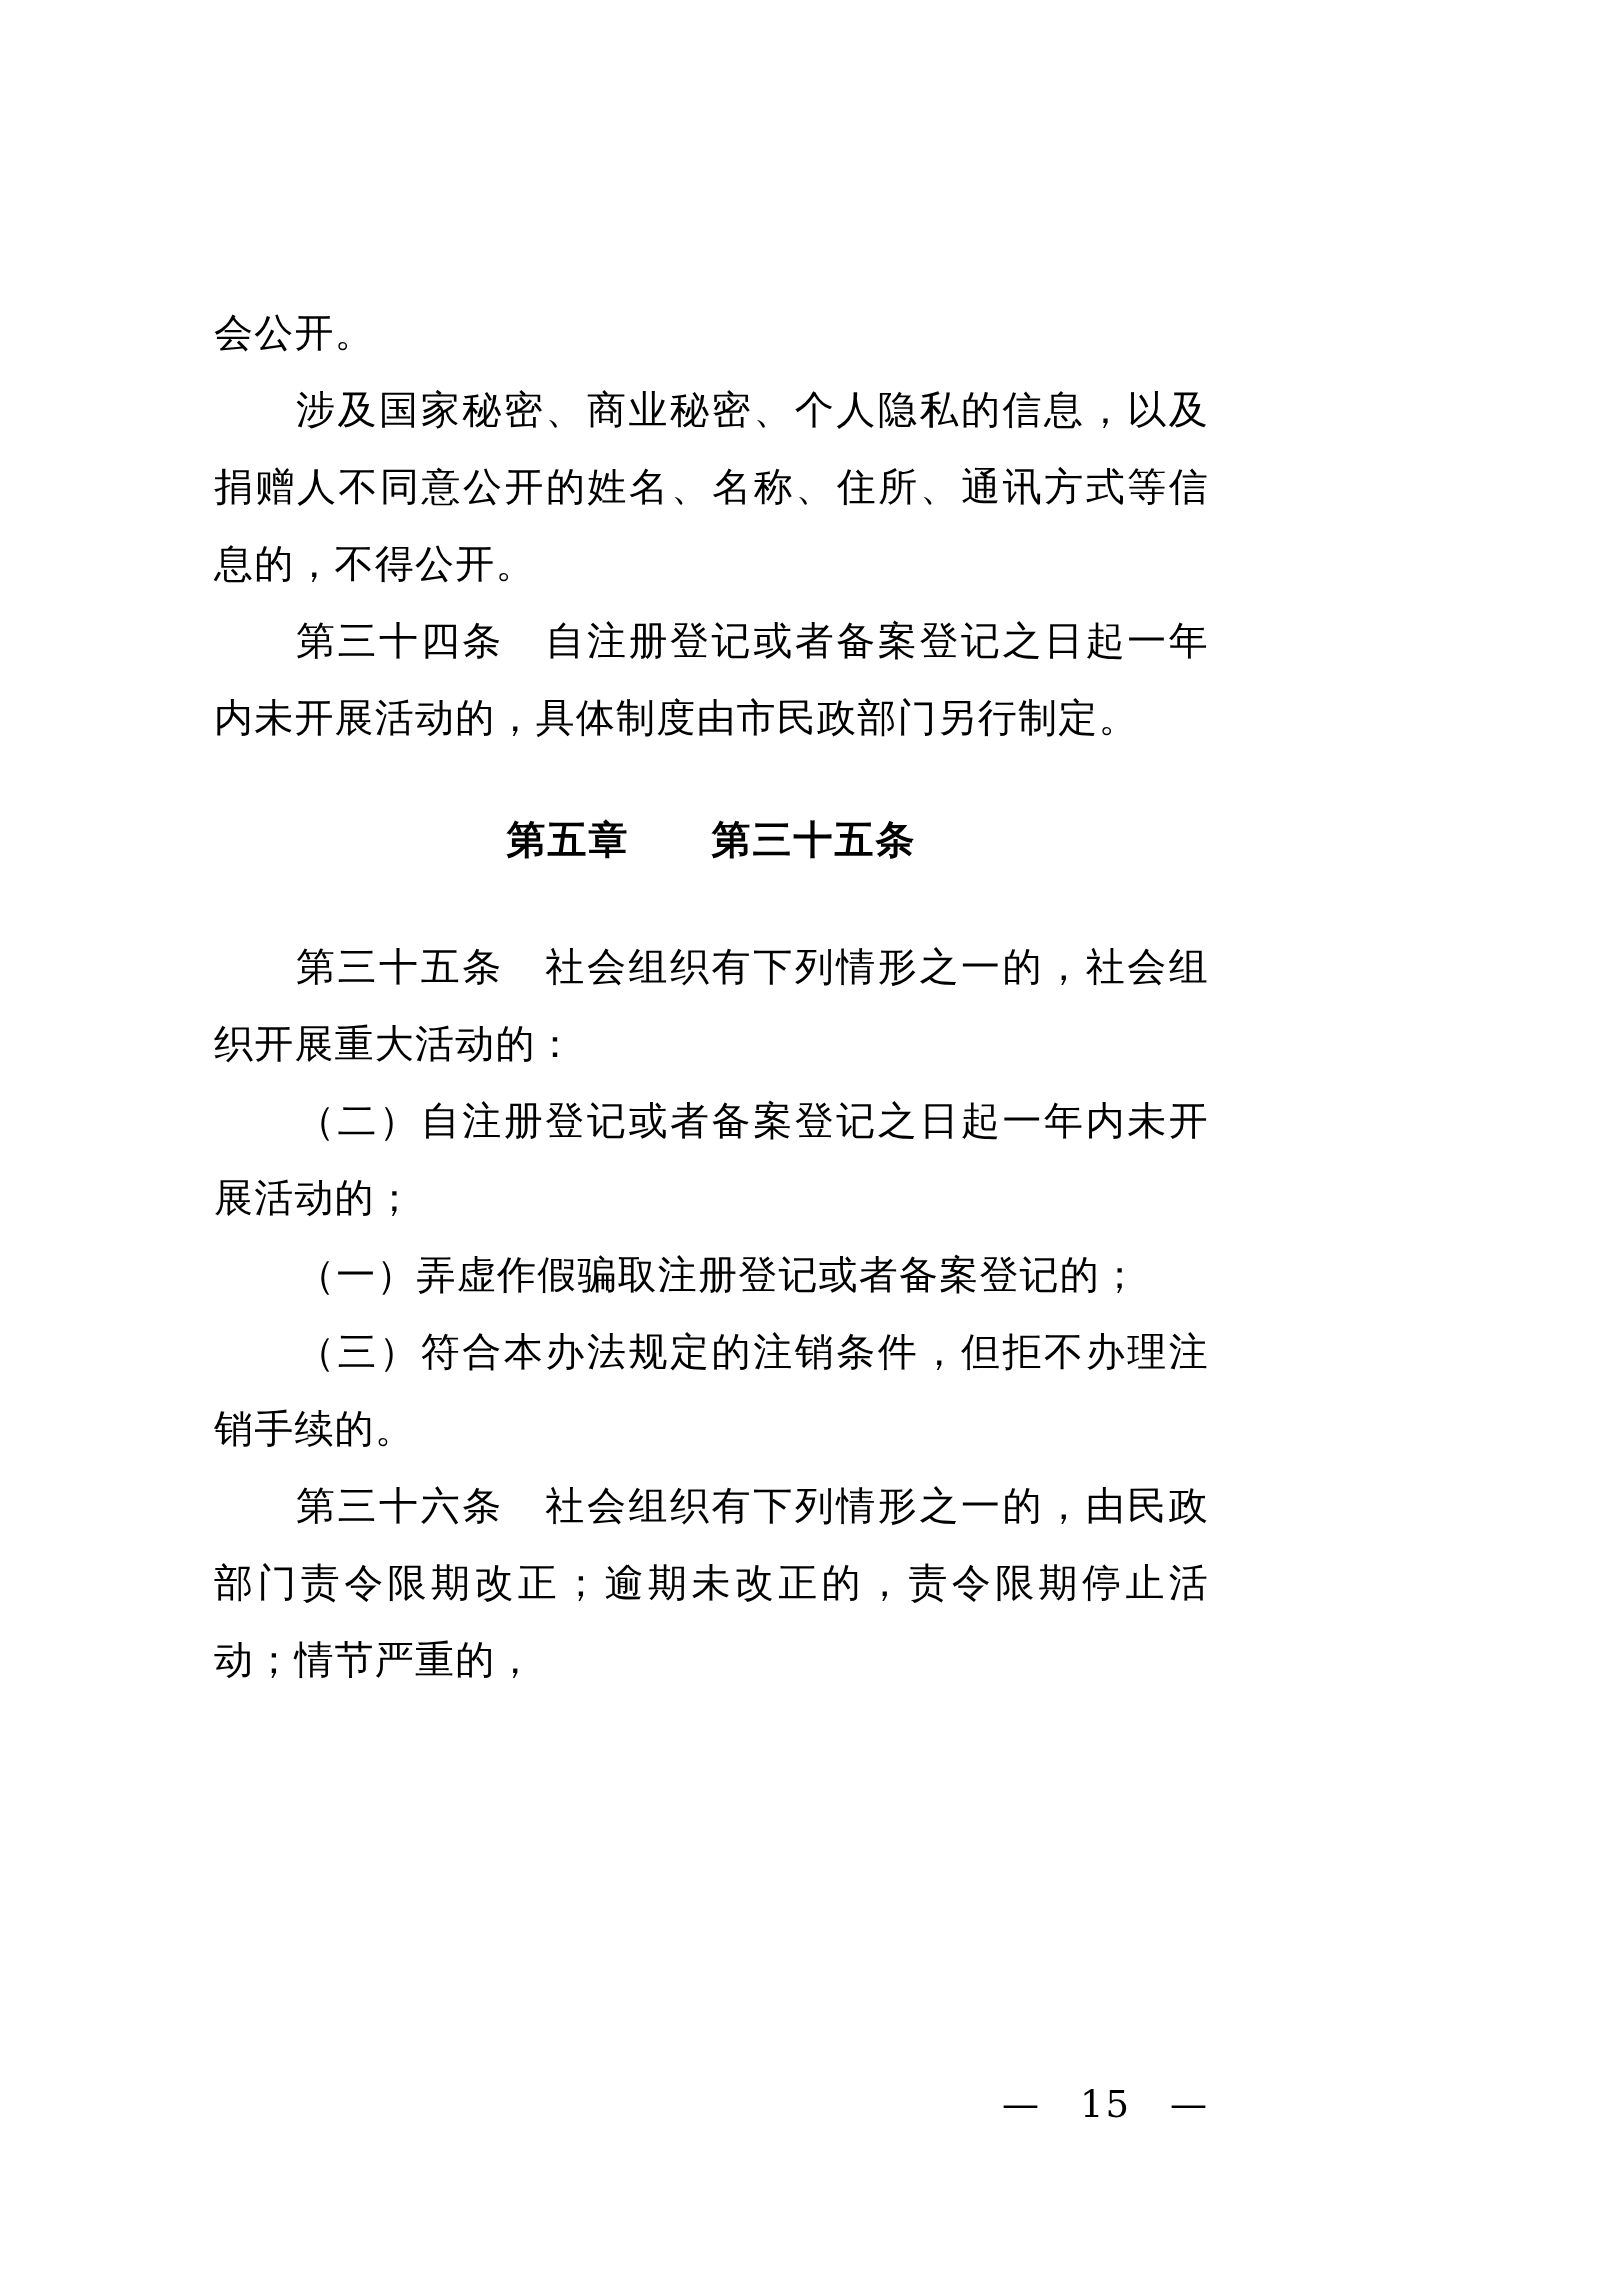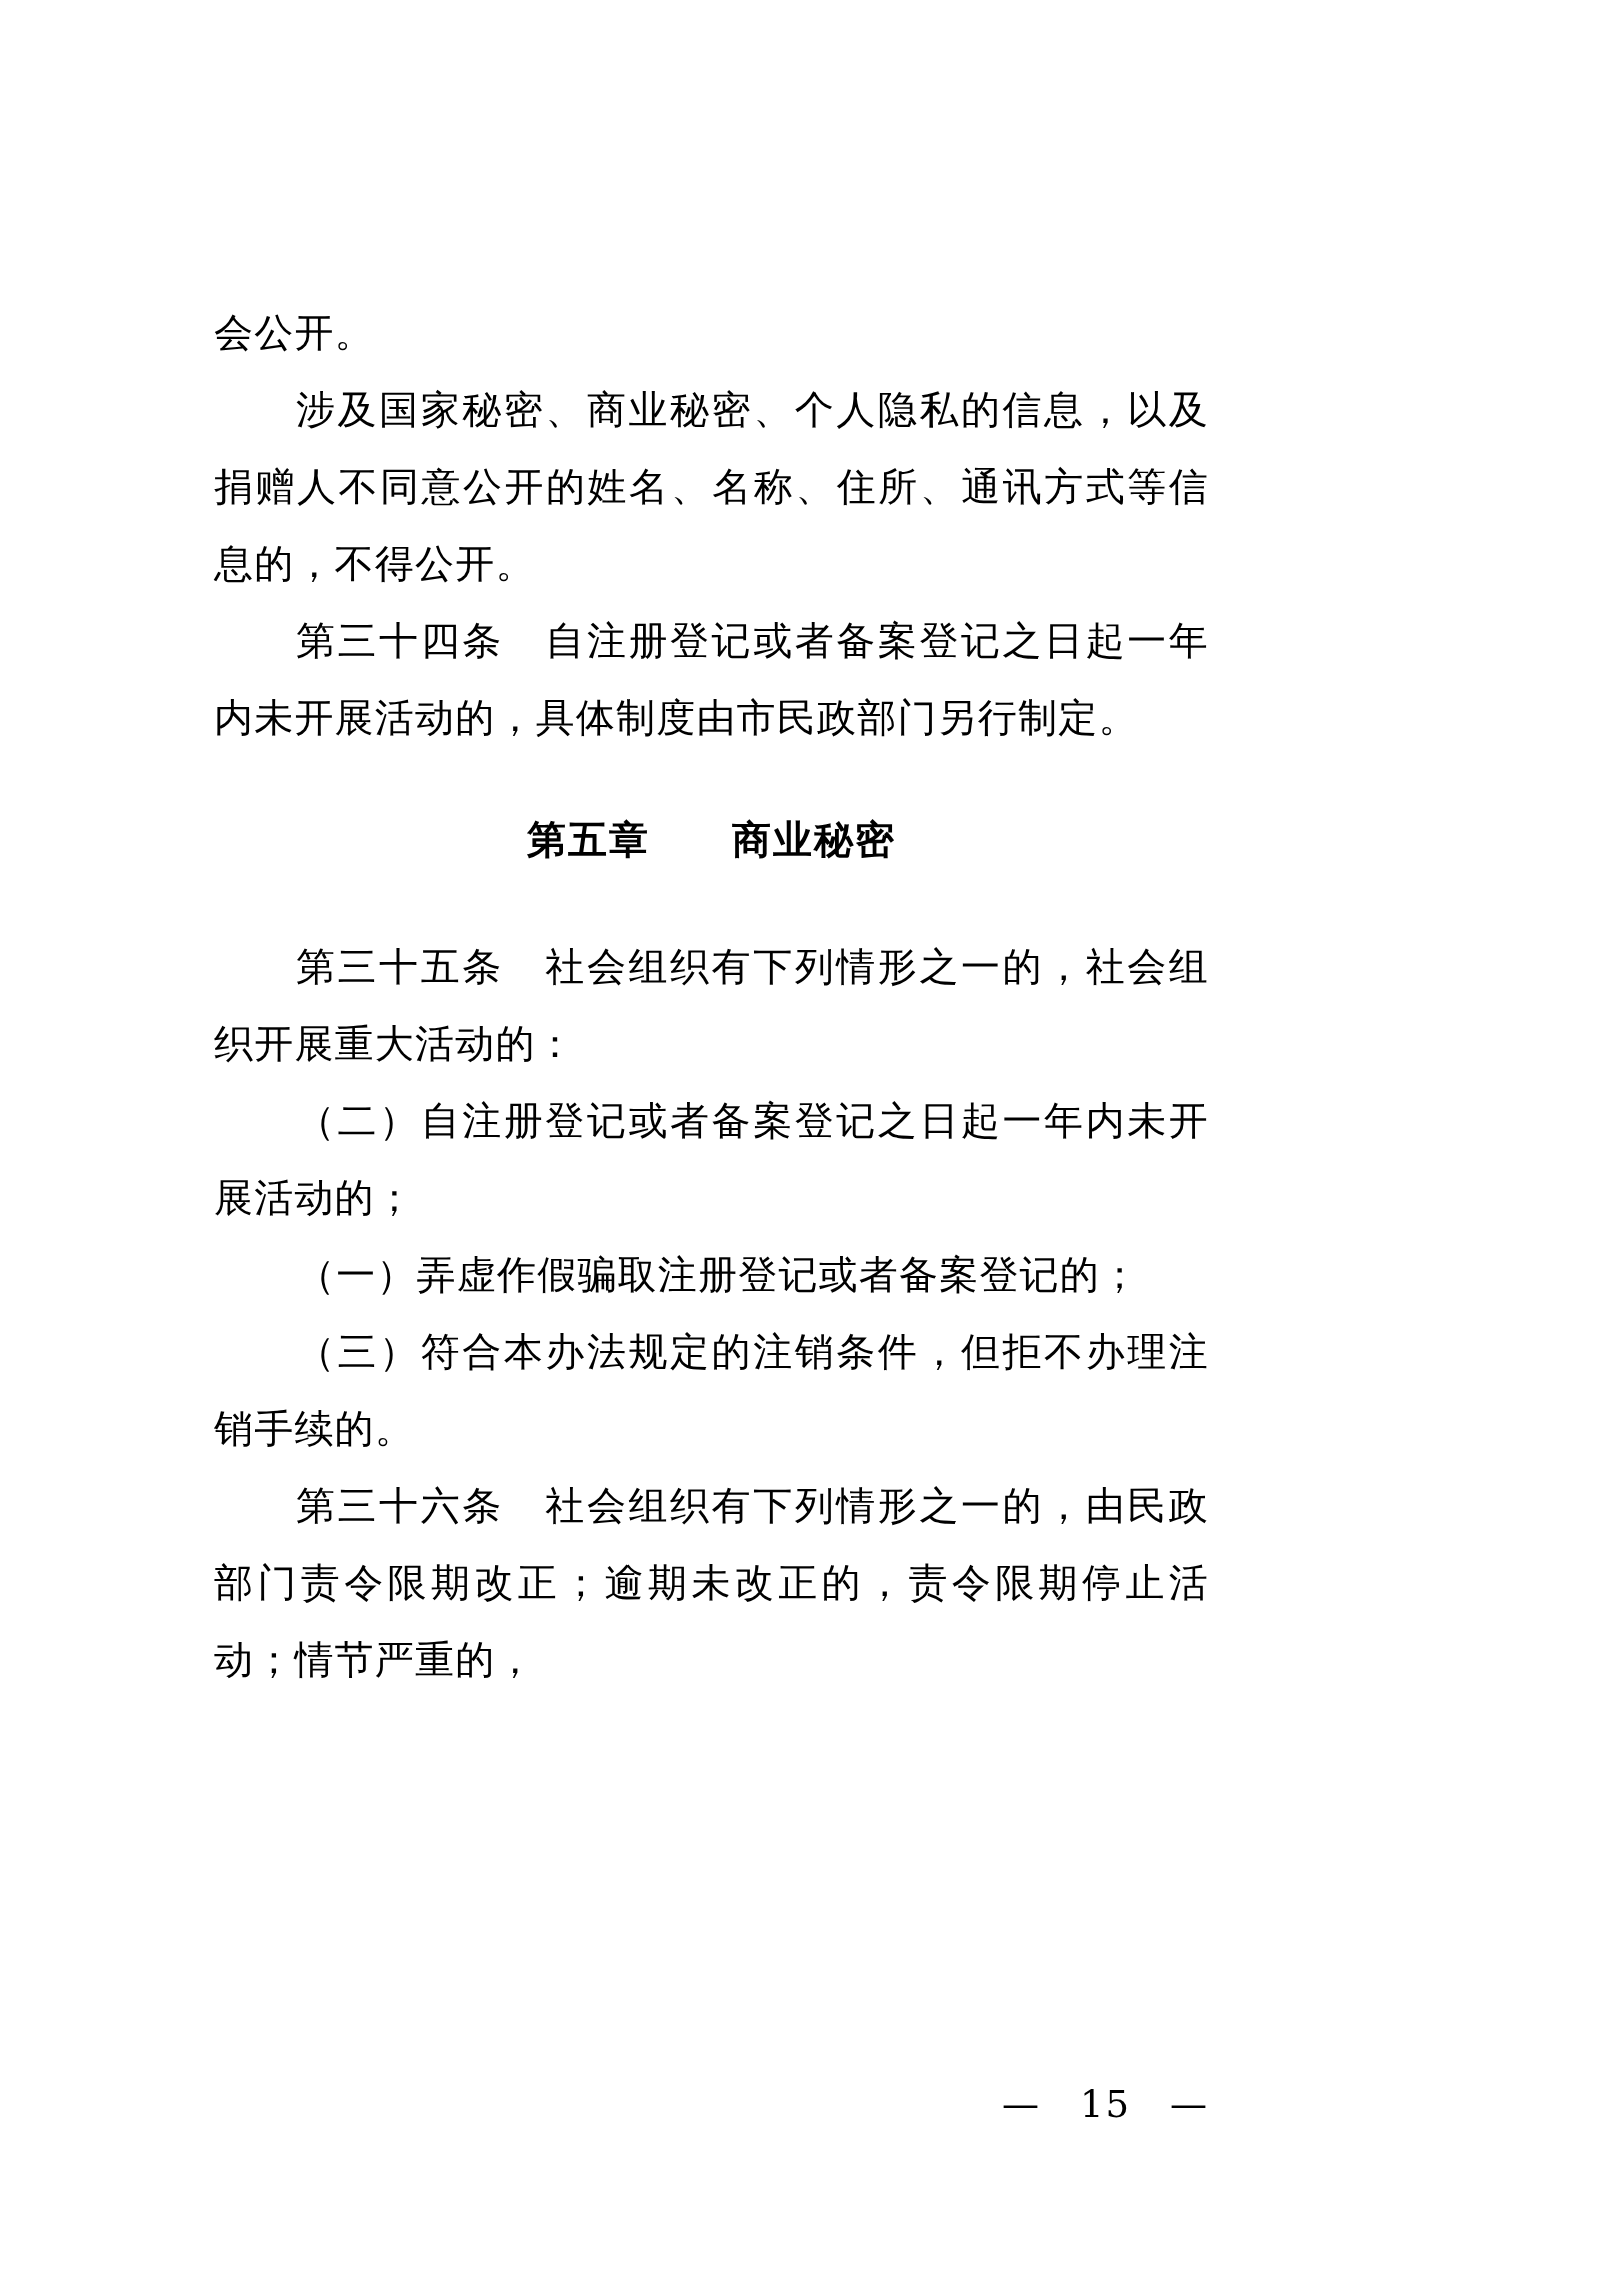--- a/index.html
+++ b/index.html
@@ -62,21 +62,21 @@
 </style>
 </head>
 <body>
 
 <div class="page">
 
   <p class="body-text">会公开。</p>
   <p class="body-text indent">涉及国家秘密、商业秘密、个人隐私的信息，以及捐赠人不同意公开的姓名、名称、住所、通讯方式等信息的，不得公开。</p>
   <p class="body-text indent">第三十四条　自注册登记或者备案登记之日起一年内未开展活动的，具体制度由市民政部门另行制定。</p>
 
-  <h2 class="chapter-heading">第五章　　商业秘密</h2>
+  <h2 class="chapter-heading">第五章　　第三十五条</h2>
 
   <p class="body-text indent">第三十五条　社会组织有下列情形之一的，社会组织开展重大活动的：</p>
   <p class="body-text indent">（二）自注册登记或者备案登记之日起一年内未开展活动的；</p>
   <p class="body-text indent">（一）弄虚作假骗取注册登记或者备案登记的；</p>
   <p class="body-text indent">（三）符合本办法规定的注销条件，但拒不办理注销手续的。</p>
   <p class="body-text indent">第三十六条　社会组织有下列情形之一的，由民政部门责令限期改正；逾期未改正的，责令限期停止活动；情节严重的，</p>
 
   <div class="page-number">
     <span class="pn-inner">—　15　—</span>
   </div>

